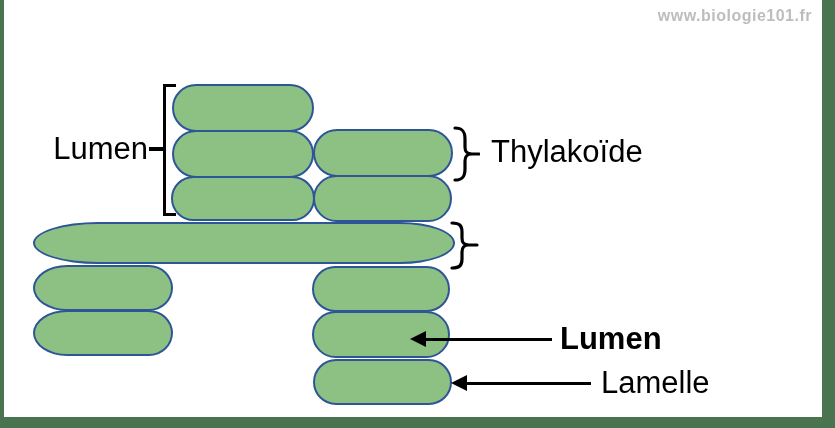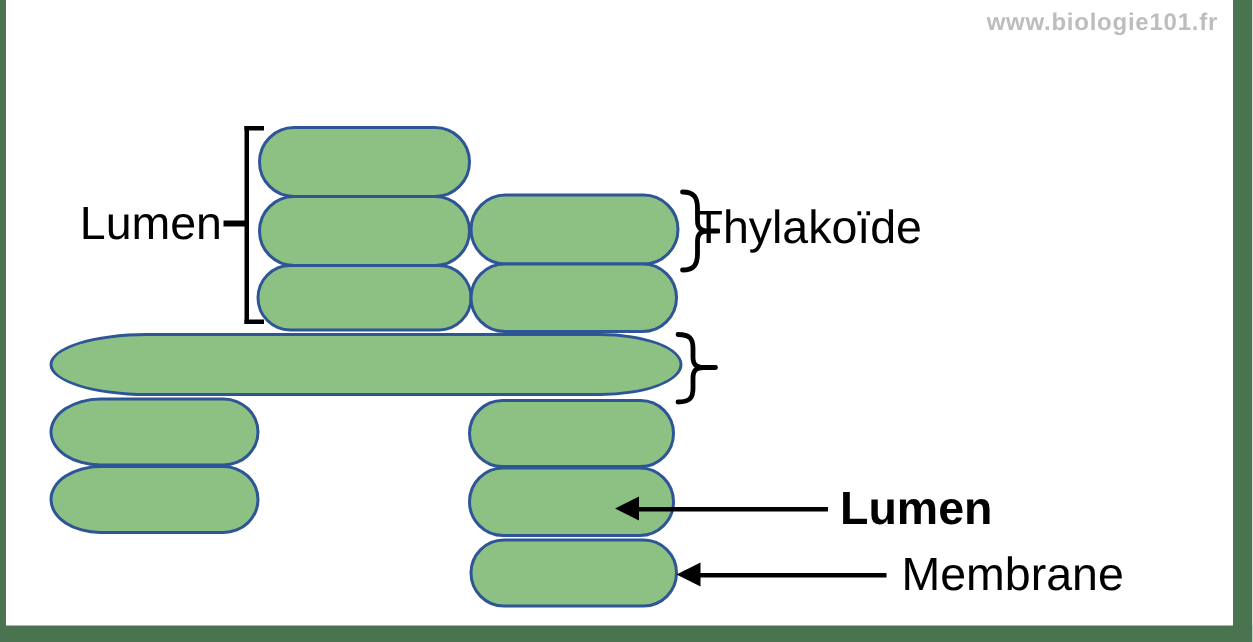--- a/index.html
+++ b/index.html
@@ -11,21 +11,21 @@
   #watermark{position:absolute;top:7px;right:23px;font-size:16px;font-weight:bold;
              color:var(--watermark-gray,#BDBDBD);letter-spacing:0.5px;}
   .shape{position:absolute;box-sizing:border-box;background:var(--pill-fill,#8DC183);
          border:2.5px solid var(--pill-stroke,#2E5596);}
   .shape.pill{border-radius:24px;}
   .shape.pill-tapered{border-radius:34px 24px 24px 34px / 23px 23px 23px 23px;}
   .shape.lamella{border-radius:65px 55px 55px 65px / 21px 21px 21px 21px;}
   .label{position:absolute;font-size:31px;line-height:32px;color:var(--label-text,#000);
          white-space:nowrap;}
   #granum-label{left:20px;top:133px;width:128px;text-align:right;}
-  #thylakoide-label{left:463px;top:136px;text-align:center;}
+  #thylakoide-label{left:491px;top:136px;text-align:center;}
   #lamelle-label{left:479px;top:227px;}
   #lumen-label{left:560px;top:323px;font-weight:bold;}
   #membrane-label{left:601px;top:367px;}
   #granum-bracket{position:absolute;left:163px;top:84px;width:13px;height:132px;
                   border-left:3.5px solid #000;border-top:3.5px solid #000;border-bottom:3.5px solid #000;
                   box-sizing:border-box;}
   #granum-tick{position:absolute;left:149px;top:147px;width:15px;height:3.5px;background:#000;}
   .brace-svg{position:absolute;}
   #thylakoide-brace{left:452px;top:125px;}
   #lamelle-brace{left:449px;top:220px;}
@@ -75,15 +75,15 @@
   <svg class="brace-svg" id="lamelle-brace" width="30" height="50" viewBox="0 0 30 50">
     <path d="M3,3 C11,3 13,6 13,12 L13,18 C13,23 15,25 20,25 C15,25 13,27 13,32 L13,39 C13,45 11,48 3,48 M20,25 L28,25" fill="none" stroke="#000" stroke-width="3.2" stroke-linecap="round"></path>
   </svg>
 
   <div class="arrow-line" id="lumen-arrow-line"></div>
   <div class="arrow-head" id="lumen-arrow-head"></div>
   <div class="label" id="lumen-label">Lumen</div>
 
   <div class="arrow-line" id="membrane-arrow-line"></div>
   <div class="arrow-head" id="membrane-arrow-head"></div>
-  <div class="label" id="membrane-label">Membrane</div>
+  <div class="label" id="membrane-label">Lamelle</div>
 
 </div>
 
 </body></html>

